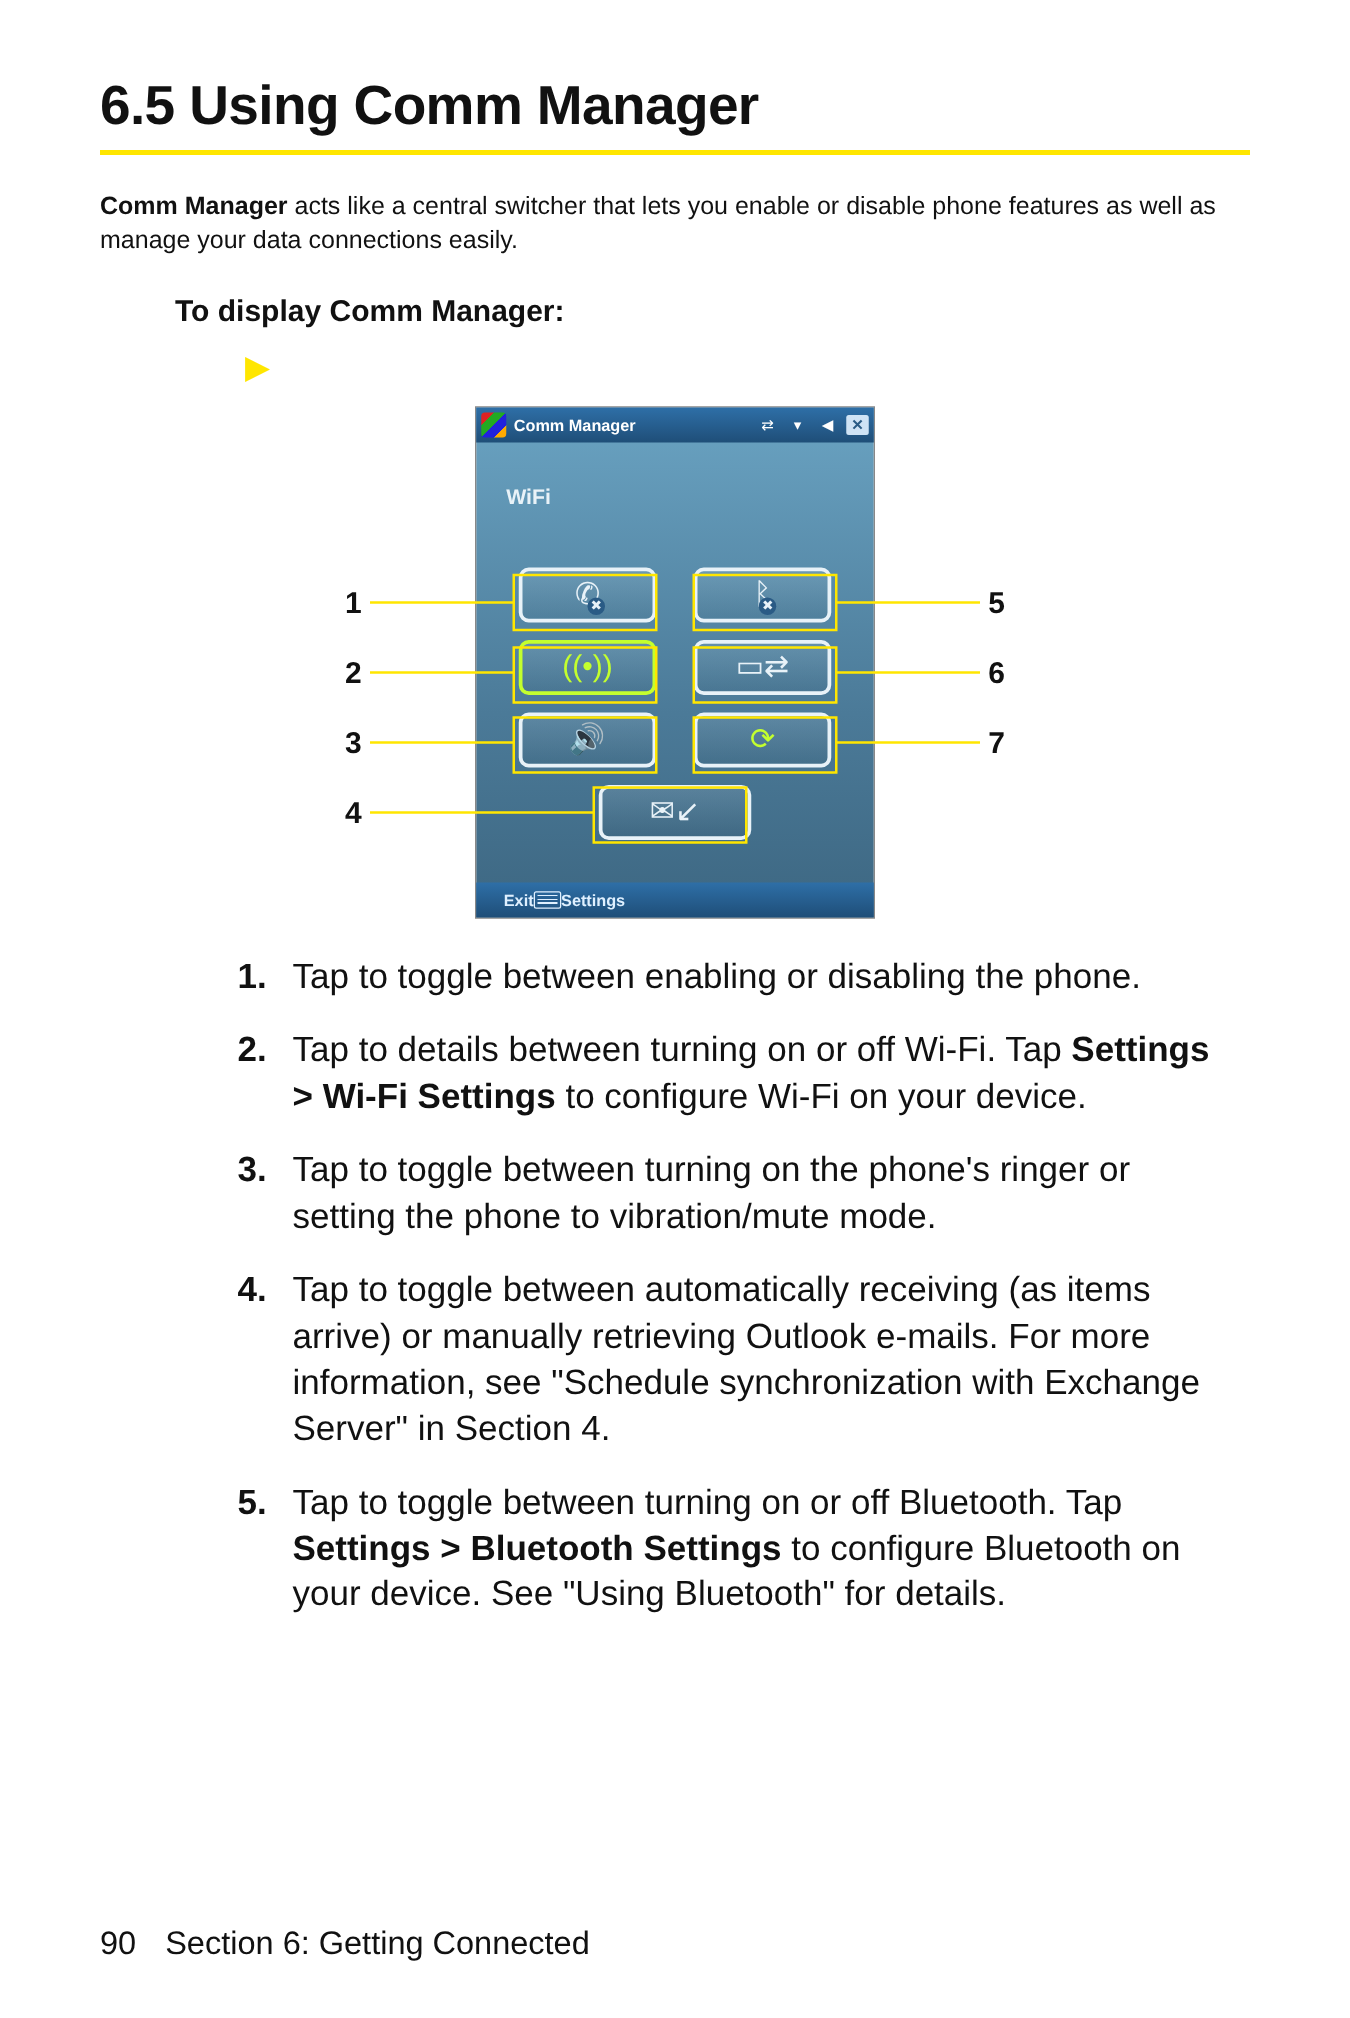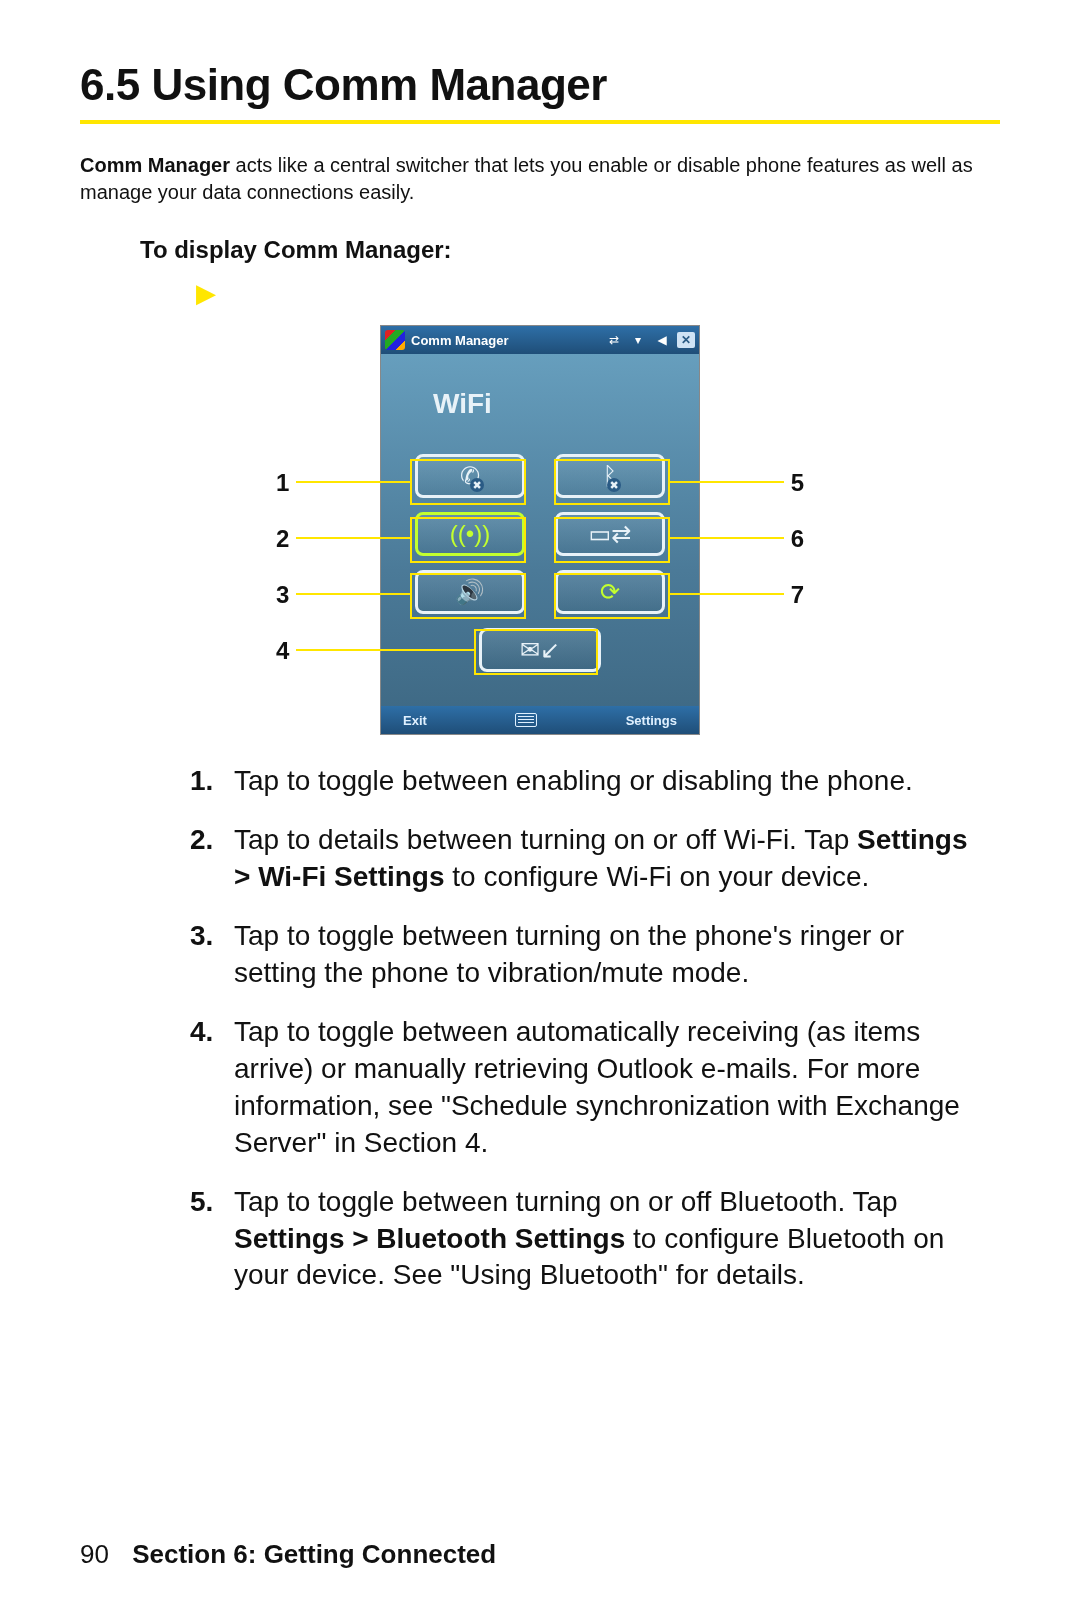--- a/index.html
+++ b/index.html
@@ -91,23 +91,22 @@
   }
   .body {
     flex: 1;
     position: relative;
     padding-top: 36px;
   }
   .wifi-label {
     position: absolute;
     top: 34px; left: 24px;
     color: #e8f2f8;
-    font-size: 28px;
-    font-weight: 700;
-    margin-left: 28px;
+    font-size: 17px;
+    font-weight: 700;
   }
   .grid {
     margin-top: 64px;
     display: grid;
     grid-template-columns: 1fr 1fr;
     column-gap: 22px;
     row-gap: 14px;
     padding: 0 30px;
     justify-items: center;
   }
@@ -137,21 +136,20 @@
     width: 14px; height: 14px;
     display:flex;align-items:center;justify-content:center;
     color:#e8f2f8;
   }
 
   .softbar {
     height: 28px;
     background: linear-gradient(#2e6fa7,#1f4e78);
     display:flex;
     align-items:center;
-    justify-content:space-between;
     padding: 0 22px;
   }
   .softbar span {
     color:#dff0ff;
     font-size:13px;
     font-weight:700;
   }
   .kbd {
     width: 22px; height: 14px;
     border: 1px solid #dff0ff;
@@ -202,21 +200,21 @@
     font-weight: 700;
   }
 
   .footer {
     position: absolute;
     left: 80px;
     bottom: 44px;
     font-size: 26px;
   }
   .footer .pg { font-weight: 400; margin-right: 16px; }
-  .footer .sec { font-weight: 700; }
+  .footer .sec { font-weight: 400; }
 </style>
 </head>
 <body>
 
 <h1 class="section-title">6.5   Using Comm Manager</h1>
 
 <p class="intro">
   <b>Comm Manager</b><span> acts like a central switcher that lets you enable or disable phone features as well as manage your data connections easily.</span>
 </p>
 

